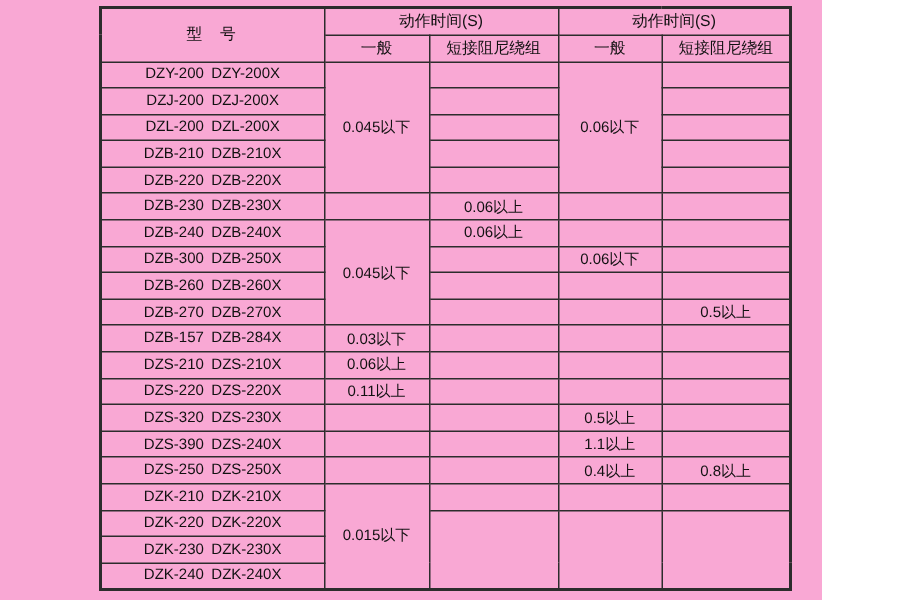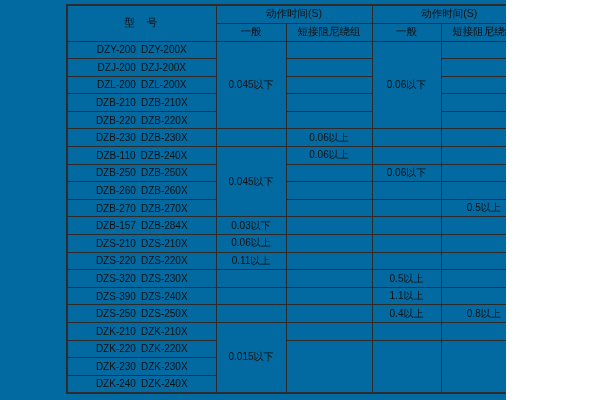--- a/index.html
+++ b/index.html
@@ -1,21 +1,21 @@
 <!DOCTYPE html>
 <html><head>
 <meta charset="utf-8">
 <style>
   html,body{margin:0;padding:0;}
   body{
     width:600px;height:400px;background:#ffffff;
     font-family:"Liberation Sans","DejaVu Sans",sans-serif;
     color:#111;
   }
-  .screen{position:relative;width:506px;height:400px;background:#0369a1;overflow:hidden;}
+  .screen{position:relative;width:548px;height:400px;background:#f9a8d4;overflow:hidden;}
   table.spec{
     position:absolute;left:66px;top:4px;width:460px;
     border-collapse:collapse;table-layout:fixed;
     border:2px solid #2c2c2c;
   }
   .spec th,.spec td{
     border:1px solid #2c2c2c;
     padding:0 2px;
     font-weight:normal;
     text-align:center;
@@ -117,33 +117,33 @@
             </div>
           </td>
         <td></td>
         <td>0.06以上</td>
         <td></td>
         <td></td>
       </tr>
       <tr>
         <td>
             <div class="model-pair">
-              <span>DZB-110</span>
+              <span>DZB-240</span>
               <span>DZB-240X</span>
             </div>
           </td>
         <td rowspan="4">0.045以下</td>
         <td>0.06以上</td>
         <td></td>
         <td></td>
       </tr>
       <tr>
         <td>
             <div class="model-pair">
-              <span>DZB-250</span>
+              <span>DZB-300</span>
               <span>DZB-250X</span>
             </div>
           </td>
         <td></td>
         <td>0.06以下</td>
         <td></td>
       </tr>
       <tr>
         <td>
             <div class="model-pair">

